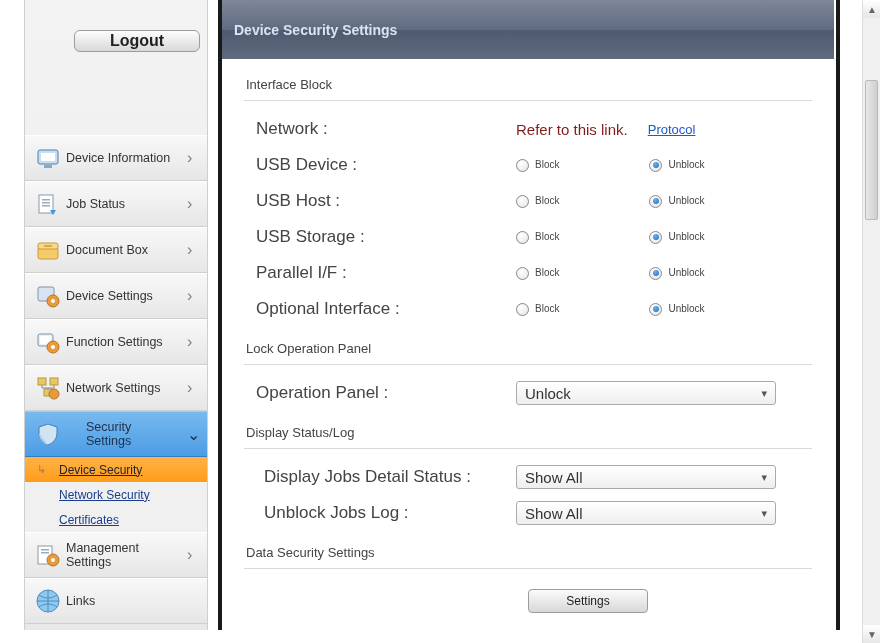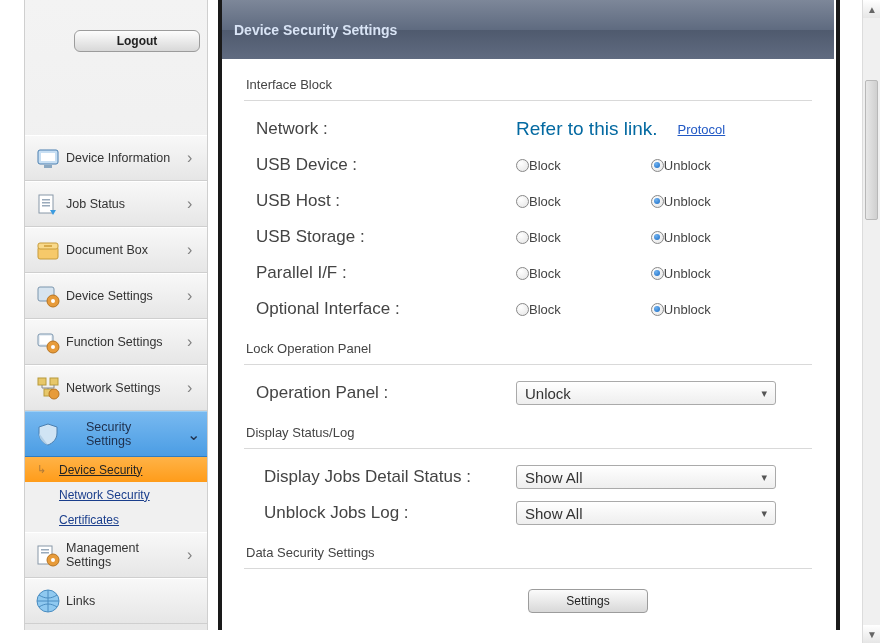--- a/index.html
+++ b/index.html
@@ -42,21 +42,21 @@
   }
   .logout-btn {
     position: absolute;
     top: 30px;
     left: 49px;
     width: 126px;
     height: 22px;
     background: linear-gradient(#fdfdfd,#d8d8d8);
     border: 1px solid #9c9c9c;
     border-radius: 6px;
-    font-size: 12px;
+    font-size: 16px;
     font-weight: bold;
     color: #222;
     cursor: pointer;
   }
   .nav-item {
     height: 46px;
     border-top: 1px solid #fff;
     border-bottom: 1px solid #cfcfcf;
     display: flex;
     align-items: center;
@@ -153,39 +153,39 @@
     align-items: center;
     min-height: 36px;
     padding-left: 12px;
   }
   .row-label {
     width: 260px;
     color: #444;
     font-size: 17px;
   }
   .row-note {
-    color: #0369a1;
-    font-size: 19px;
+    color: #7f1d1d;
+    font-size: 15px;
   }
   .link {
     color: #2058c4;
     text-decoration: underline;
     cursor: pointer;
     margin-left: 20px;
   }
   .radio-group {
     display: flex;
     align-items: center;
     gap: 90px;
   }
   .radio-opt {
     display: flex;
-    align-items: center;
+    gap: 6px;
     color: #444;
-    font-size: 13px;
+    font-size: 10px;
     cursor: pointer;
   }
   .radio-circle {
     width: 13px;
     height: 13px;
     border-radius: 50%;
     border: 1px solid #888;
     background: radial-gradient(circle at 35% 30%, #fff, #e4e4e4);
     display: flex;
     align-items: center;

